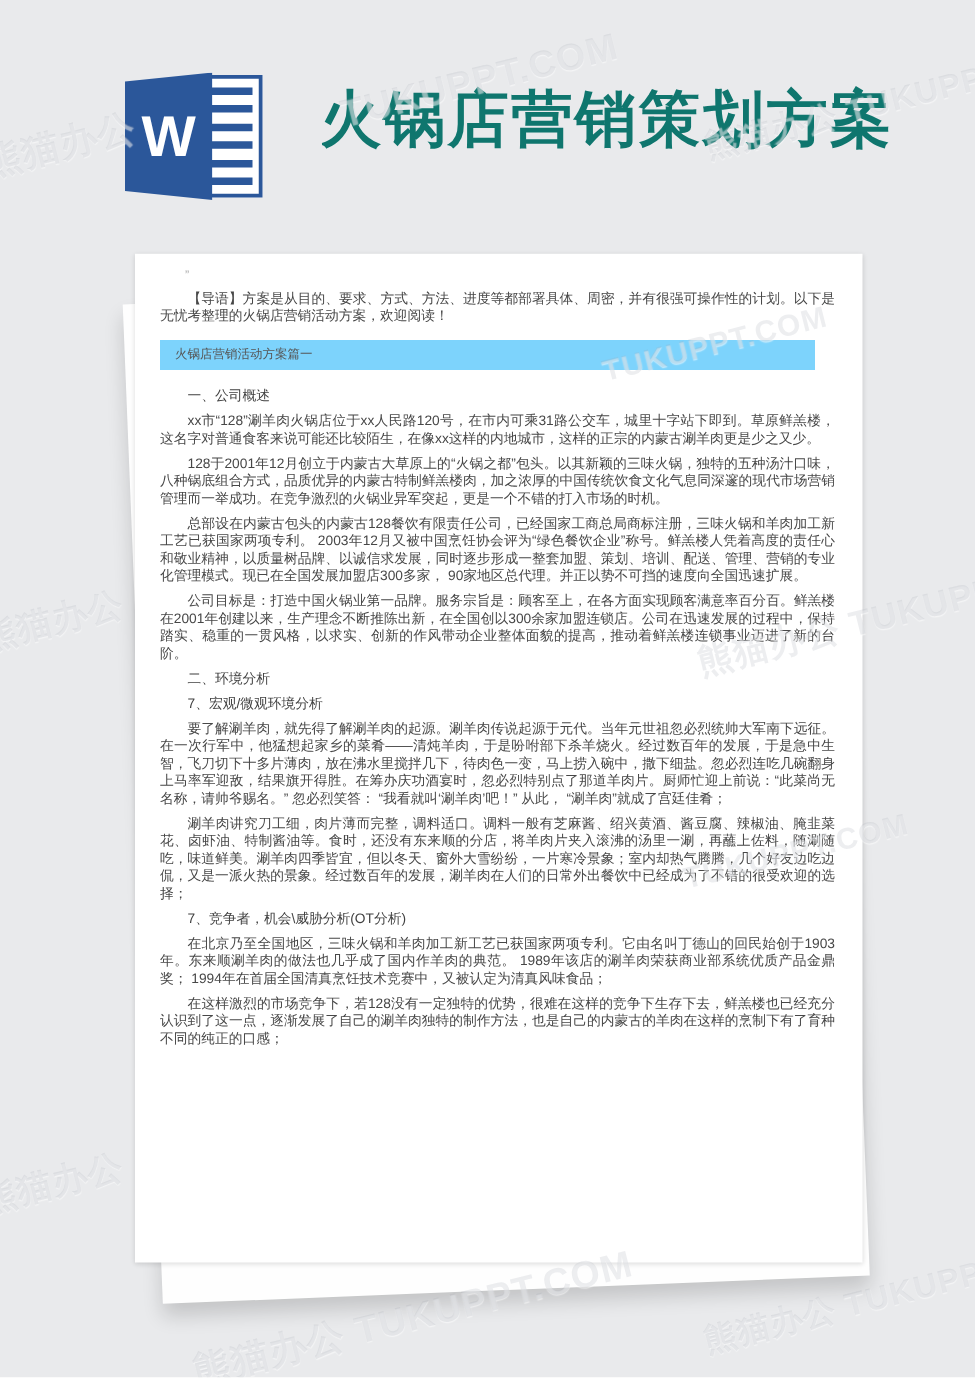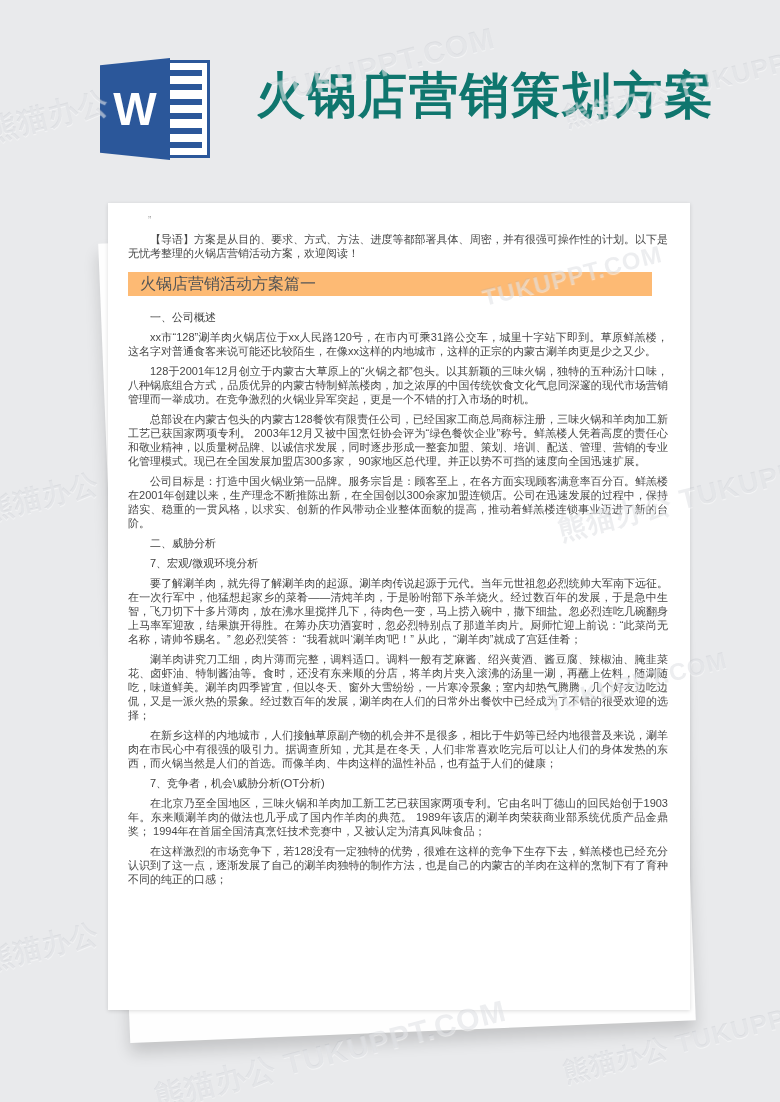--- a/index.html
+++ b/index.html
@@ -33,21 +33,21 @@
       transform:rotate(-2.3deg);box-shadow:0 10px 16px rgba(0,0,0,0.16);z-index:1;}
   .page{position:absolute;left:108px;top:203px;width:582px;height:807px;background:#ffffff;
       box-sizing:border-box;padding:10px 22px 0 20px;box-shadow:0 1px 4px rgba(0,0,0,0.14);
       z-index:2;overflow:hidden;}
 
   
   .corner-mark{height:13px;font-size:10px;color:#a9a9a9;text-indent:2em;margin:2px 0 4px;}
   .page p{margin:0 0 6px;font-size:11px;line-height:14px;color:#474747;text-indent:2em;
       text-align:justify;font-family:"Liberation Sans",sans-serif;}
   .page p.intro{margin-bottom:12px;}
-  .banner{background:#fdba74;width:97%;height:24px;line-height:24px;font-size:16px;color:#565656;
+  .banner{background:#7dd3fc;width:97%;height:24px;line-height:24px;font-size:10px;color:#565656;
       padding-left:12px;box-sizing:border-box;margin:12px 0 14px;}
   .page p.h1,.page p.h2{color:#3f3f3f;}
 </style>
 </head>
 <body>
 
 <div class="stage">
 
   <div class="wm-layer">
     <span class="wm" style="left:-14px;top:96px;font-size:30px;">熊猫办公</span>
@@ -86,23 +86,22 @@
 
     <p class="intro">【导语】方案是从目的、要求、方式、方法、进度等都部署具体、周密，并有很强可操作性的计划。以下是无忧考整理的火锅店营销活动方案，欢迎阅读！</p>
 
     <div class="banner">火锅店营销活动方案篇一</div>
 
     <p class="h1">一、公司概述</p>
     <p>xx市“128”涮羊肉火锅店位于xx人民路120号，在市内可乘31路公交车，城里十字站下即到。草原鲜羔楼，这名字对普通食客来说可能还比较陌生，在像xx这样的内地城市，这样的正宗的内蒙古涮羊肉更是少之又少。</p>
     <p>128于2001年12月创立于内蒙古大草原上的“火锅之都”包头。以其新颖的三味火锅，独特的五种汤汁口味，八种锅底组合方式，品质优异的内蒙古特制鲜羔楼肉，加之浓厚的中国传统饮食文化气息同深邃的现代市场营销管理而一举成功。在竞争激烈的火锅业异军突起，更是一个不错的打入市场的时机。</p>
     <p>总部设在内蒙古包头的内蒙古128餐饮有限责任公司，已经国家工商总局商标注册，三味火锅和羊肉加工新工艺已获国家两项专利。 2003年12月又被中国烹饪协会评为“绿色餐饮企业”称号。鲜羔楼人凭着高度的责任心和敬业精神，以质量树品牌、以诚信求发展，同时逐步形成一整套加盟、策划、培训、配送、管理、营销的专业化管理模式。现已在全国发展加盟店300多家， 90家地区总代理。并正以势不可挡的速度向全国迅速扩展。</p>
     <p>公司目标是：打造中国火锅业第一品牌。服务宗旨是：顾客至上，在各方面实现顾客满意率百分百。鲜羔楼在2001年创建以来，生产理念不断推陈出新，在全国创以300余家加盟连锁店。公司在迅速发展的过程中，保持踏实、稳重的一贯风格，以求实、创新的作风带动企业整体面貌的提高，推动着鲜羔楼连锁事业迈进了新的台阶。</p>
-    <p class="h1">二、威胁分析</p>
+    <p class="h1">二、环境分析</p>
     <p class="h2">7、宏观/微观环境分析</p>
     <p>要了解涮羊肉，就先得了解涮羊肉的起源。涮羊肉传说起源于元代。当年元世祖忽必烈统帅大军南下远征。在一次行军中，他猛想起家乡的菜肴——清炖羊肉，于是吩咐部下杀羊烧火。经过数百年的发展，于是急中生智，飞刀切下十多片薄肉，放在沸水里搅拌几下，待肉色一变，马上捞入碗中，撒下细盐。忽必烈连吃几碗翻身上马率军迎敌，结果旗开得胜。在筹办庆功酒宴时，忽必烈特别点了那道羊肉片。厨师忙迎上前说：“此菜尚无名称，请帅爷赐名。” 忽必烈笑答： “我看就叫‘涮羊肉’吧！” 从此， “涮羊肉”就成了宫廷佳肴；</p>
     <p>涮羊肉讲究刀工细，肉片薄而完整，调料适口。调料一般有芝麻酱、绍兴黄酒、酱豆腐、辣椒油、腌韭菜花、卤虾油、特制酱油等。食时，还没有东来顺的分店，将羊肉片夹入滚沸的汤里一涮，再蘸上佐料，随涮随吃，味道鲜美。涮羊肉四季皆宜，但以冬天、窗外大雪纷纷，一片寒冷景象；室内却热气腾腾，几个好友边吃边侃，又是一派火热的景象。经过数百年的发展，涮羊肉在人们的日常外出餐饮中已经成为了不错的很受欢迎的选择；</p>
-    <p>在新乡这样的内地城市，人们接触草原副产物的机会并不是很多，相比于牛奶等已经内地很普及来说，涮羊肉在市民心中有很强的吸引力。据调查所知，尤其是在冬天，人们非常喜欢吃完后可以让人们的身体发热的东西，而火锅当然是人们的首选。而像羊肉、牛肉这样的温性补品，也有益于人们的健康；</p>
     <p class="h2">7、竞争者，机会\威胁分析(OT分析)</p>
     <p>在北京乃至全国地区，三味火锅和羊肉加工新工艺已获国家两项专利。它由名叫丁德山的回民始创于1903年。东来顺涮羊肉的做法也几乎成了国内作羊肉的典范。 1989年该店的涮羊肉荣获商业部系统优质产品金鼎奖； 1994年在首届全国清真烹饪技术竞赛中，又被认定为清真风味食品；</p>
     <p>在这样激烈的市场竞争下，若128没有一定独特的优势，很难在这样的竞争下生存下去，鲜羔楼也已经充分认识到了这一点，逐渐发展了自己的涮羊肉独特的制作方法，也是自己的内蒙古的羊肉在这样的烹制下有了育种不同的纯正的口感；</p>
   </div>
 
 </div>
 
 </body></html>

